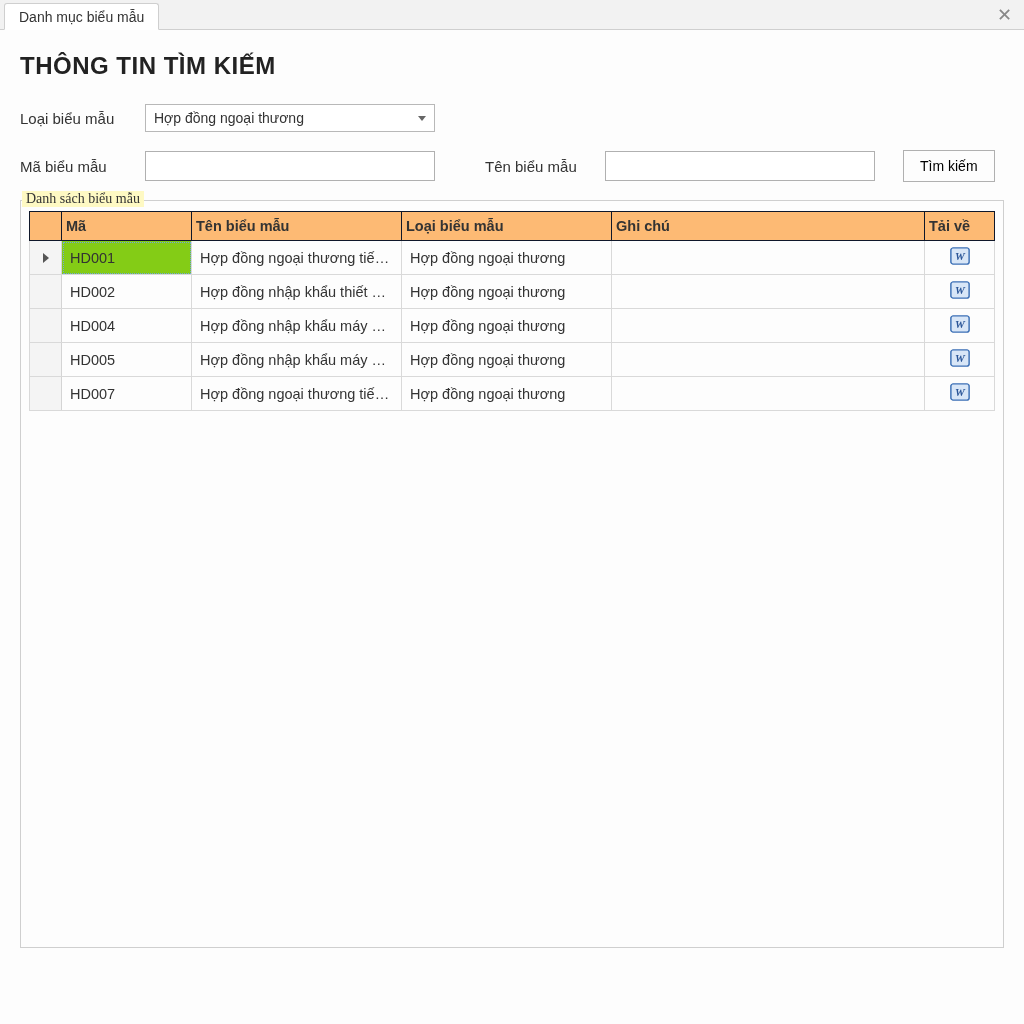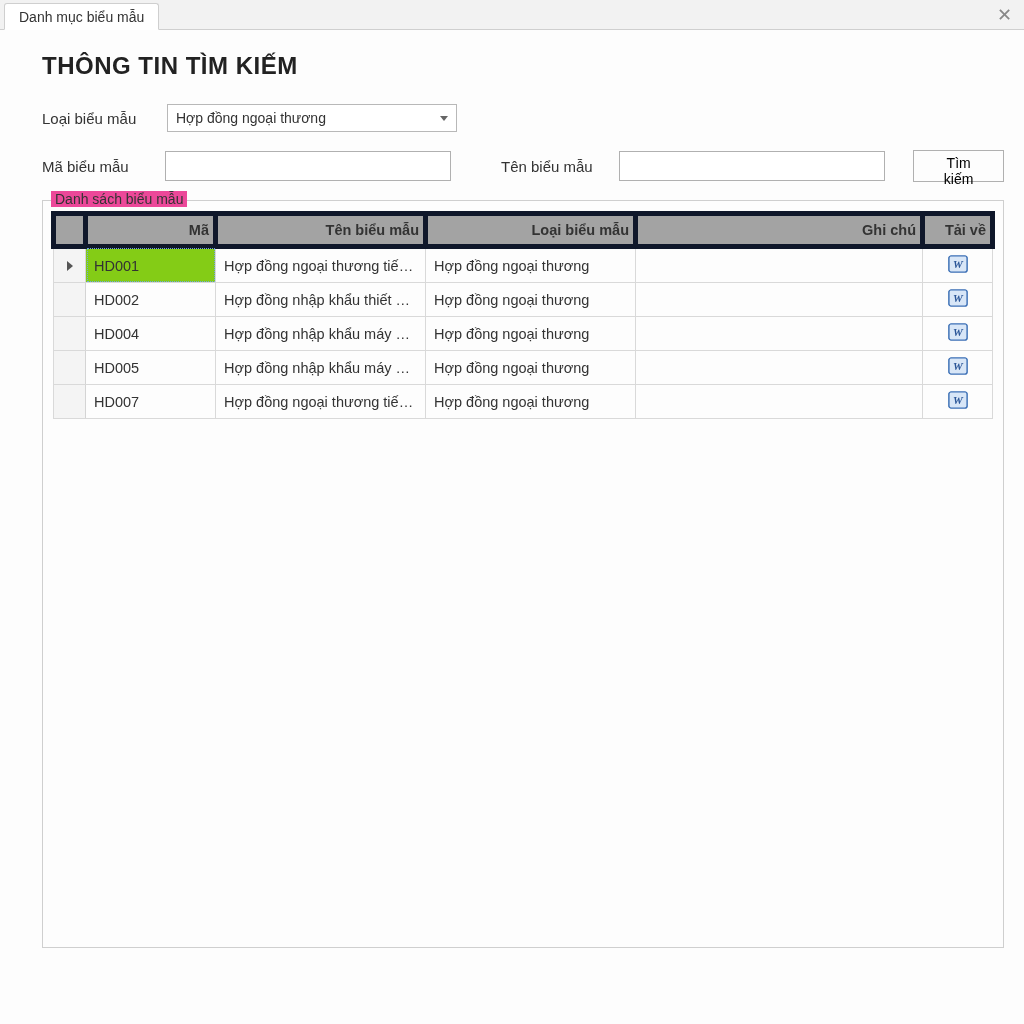--- a/index.html
+++ b/index.html
@@ -41,21 +41,20 @@
   .close-x {
     position: absolute;
     right: 12px; top: 4px;
     font-size: 18px;
     color: #888;
     font-family: Arial, sans-serif;
     cursor: pointer;
   }
   .content {
     padding: 16px 20px 10px 20px;
-    margin-left: 22px;
   }
   h1.title {
     margin: 6px 0 24px 0;
     font-family: "Arial Black", Arial, sans-serif;
     font-weight: 900;
     font-size: 24px;
     letter-spacing: 0.5px;
   }
   .form-row {
     display: flex;
@@ -116,39 +115,40 @@
   .groupbox {
     border: 1px solid #cfcfcf;
     margin-top: 6px;
     padding: 10px 8px 8px 8px;
     position: relative;
     height: 748px;
   }
   .group-legend {
     position: absolute;
     top: -10px;
-    left: 8px;
-    background: #ec4899;
+    left: 1px;
+    background: #fef9c3;
     padding: 0 4px;
     font-size: 14px;
     color: #333;
+    font-family: Liberation Serif, serif;
   }
   
   table.grid {
     width: 100%;
     border-collapse: collapse;
     table-layout: fixed;
   }
   .grid th {
-    background: #a3a3a3;
-    border: 5px solid #0f172a;
+    background: #fdba74;
+    border: 1px solid #0f172a;
     font-weight: 600;
     font-size: 14.5px;
     padding: 6px 4px;
-    text-align: right;
+    text-align: left;
     color: #333;
   }
   .grid td {
     border: 1px solid #d9d9d9;
     padding: 6px 8px;
     font-size: 14.5px;
     color: #333;
     white-space: nowrap;
     overflow: hidden;
     text-overflow: ellipsis;

